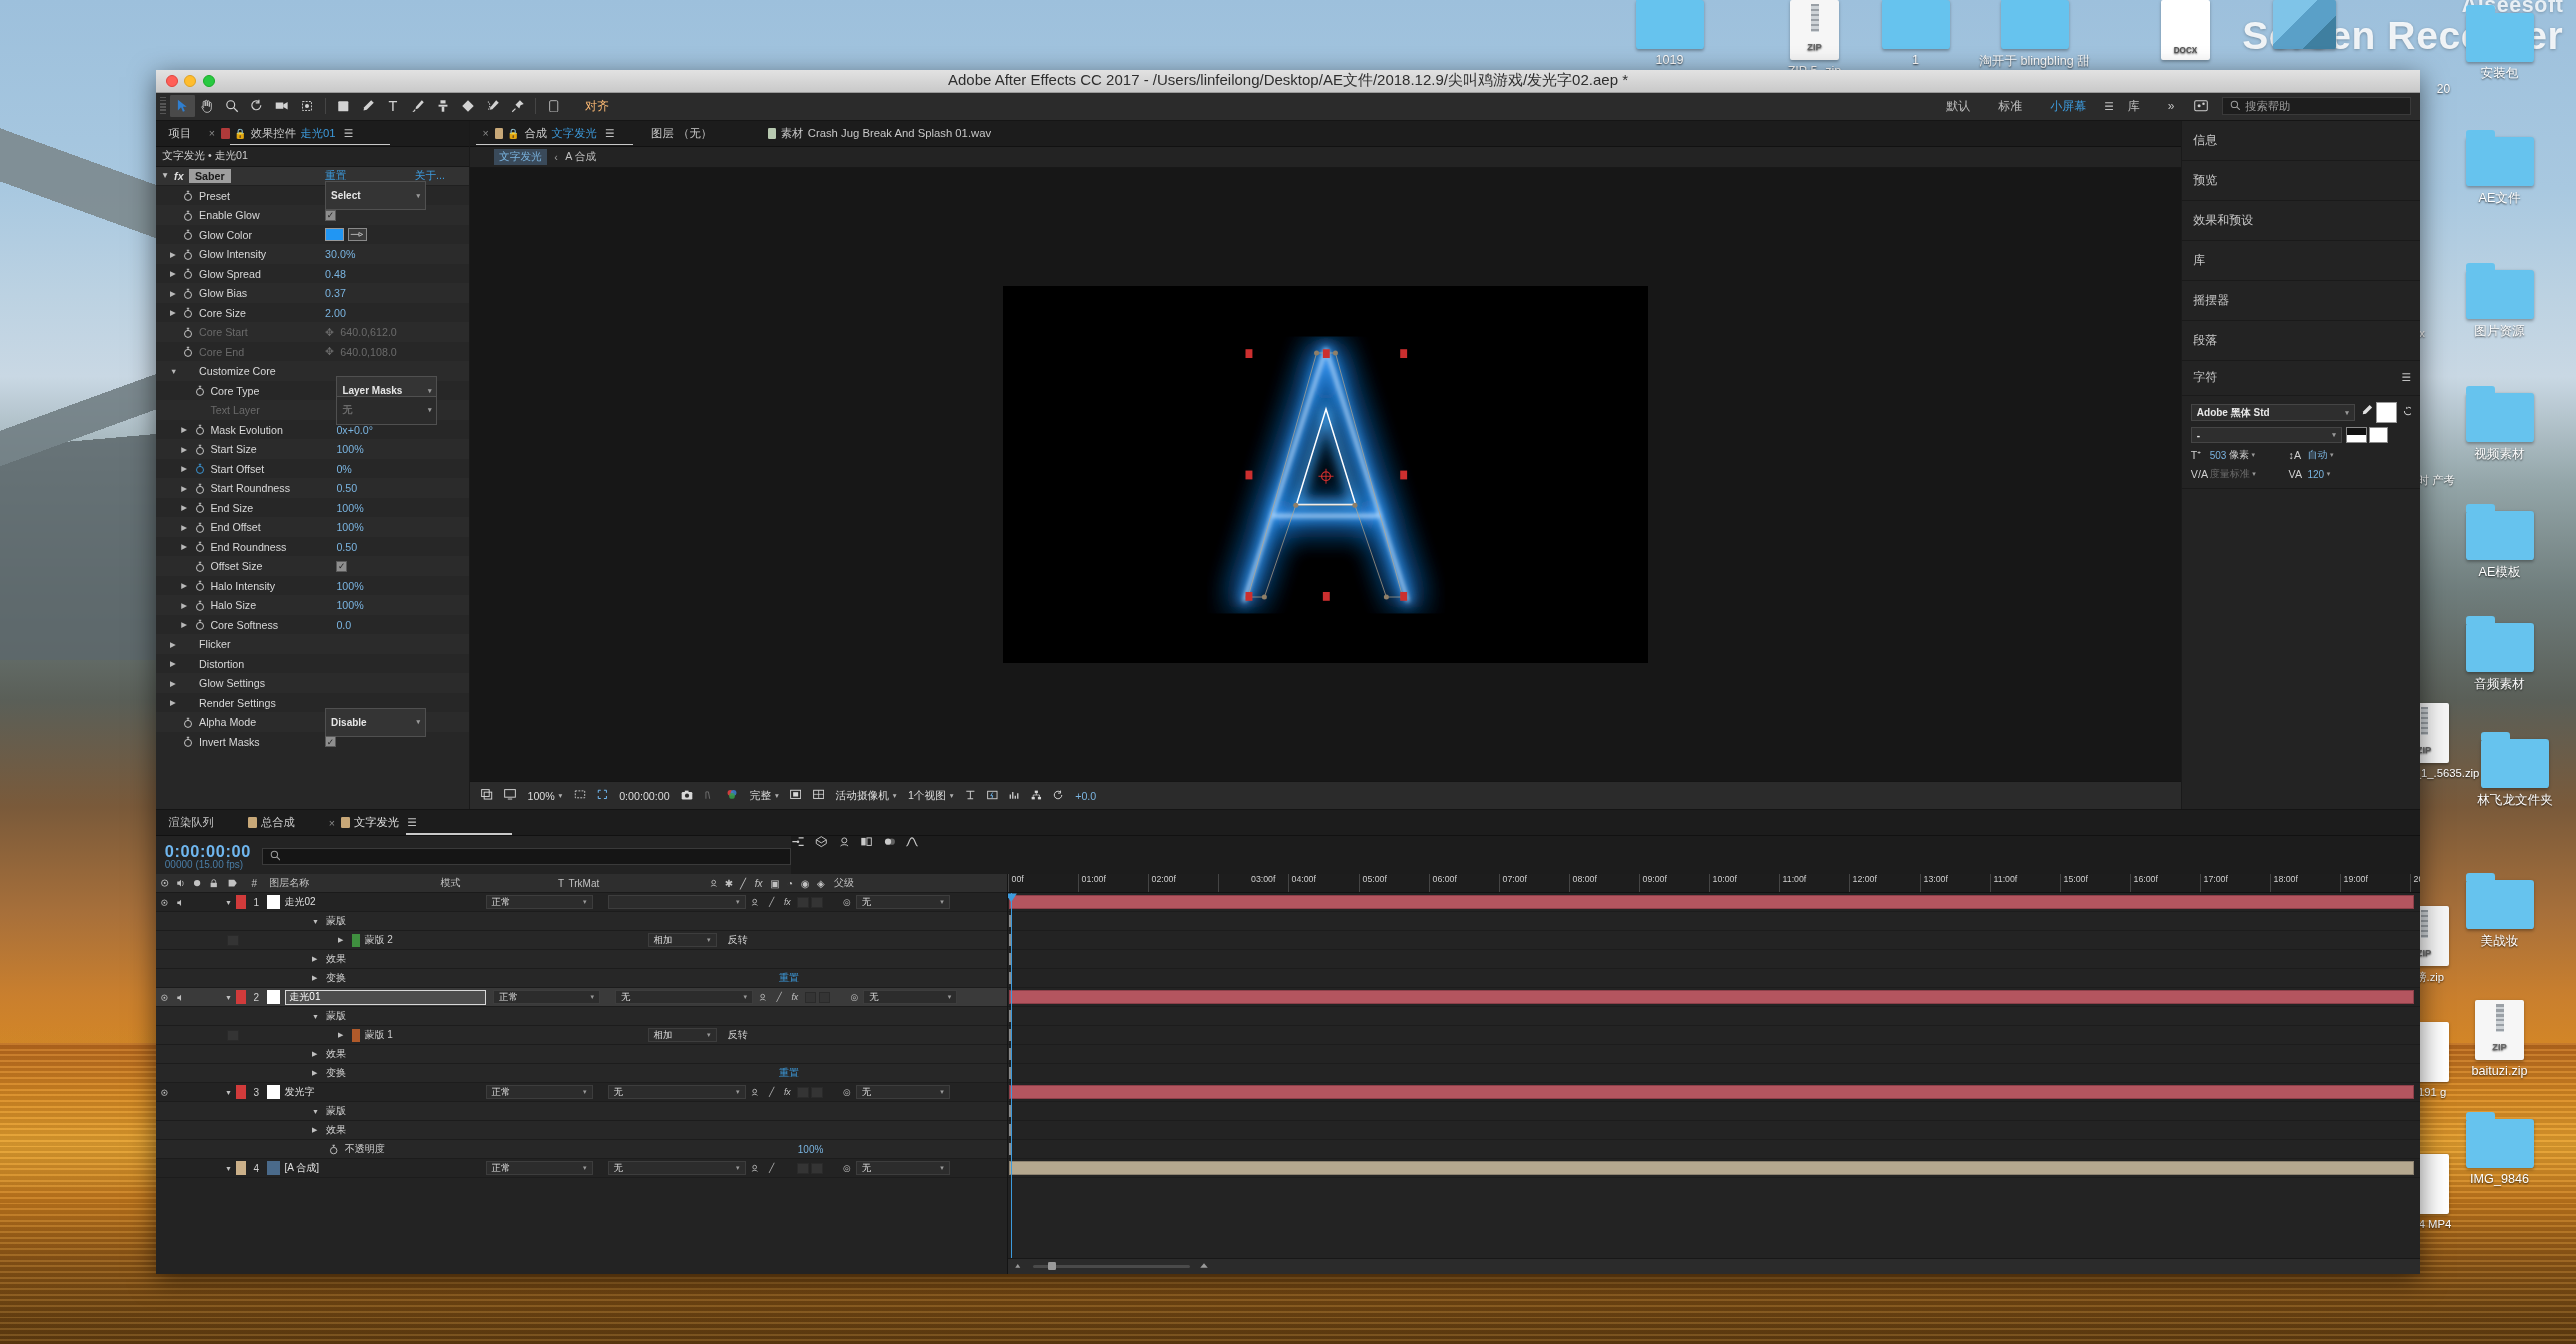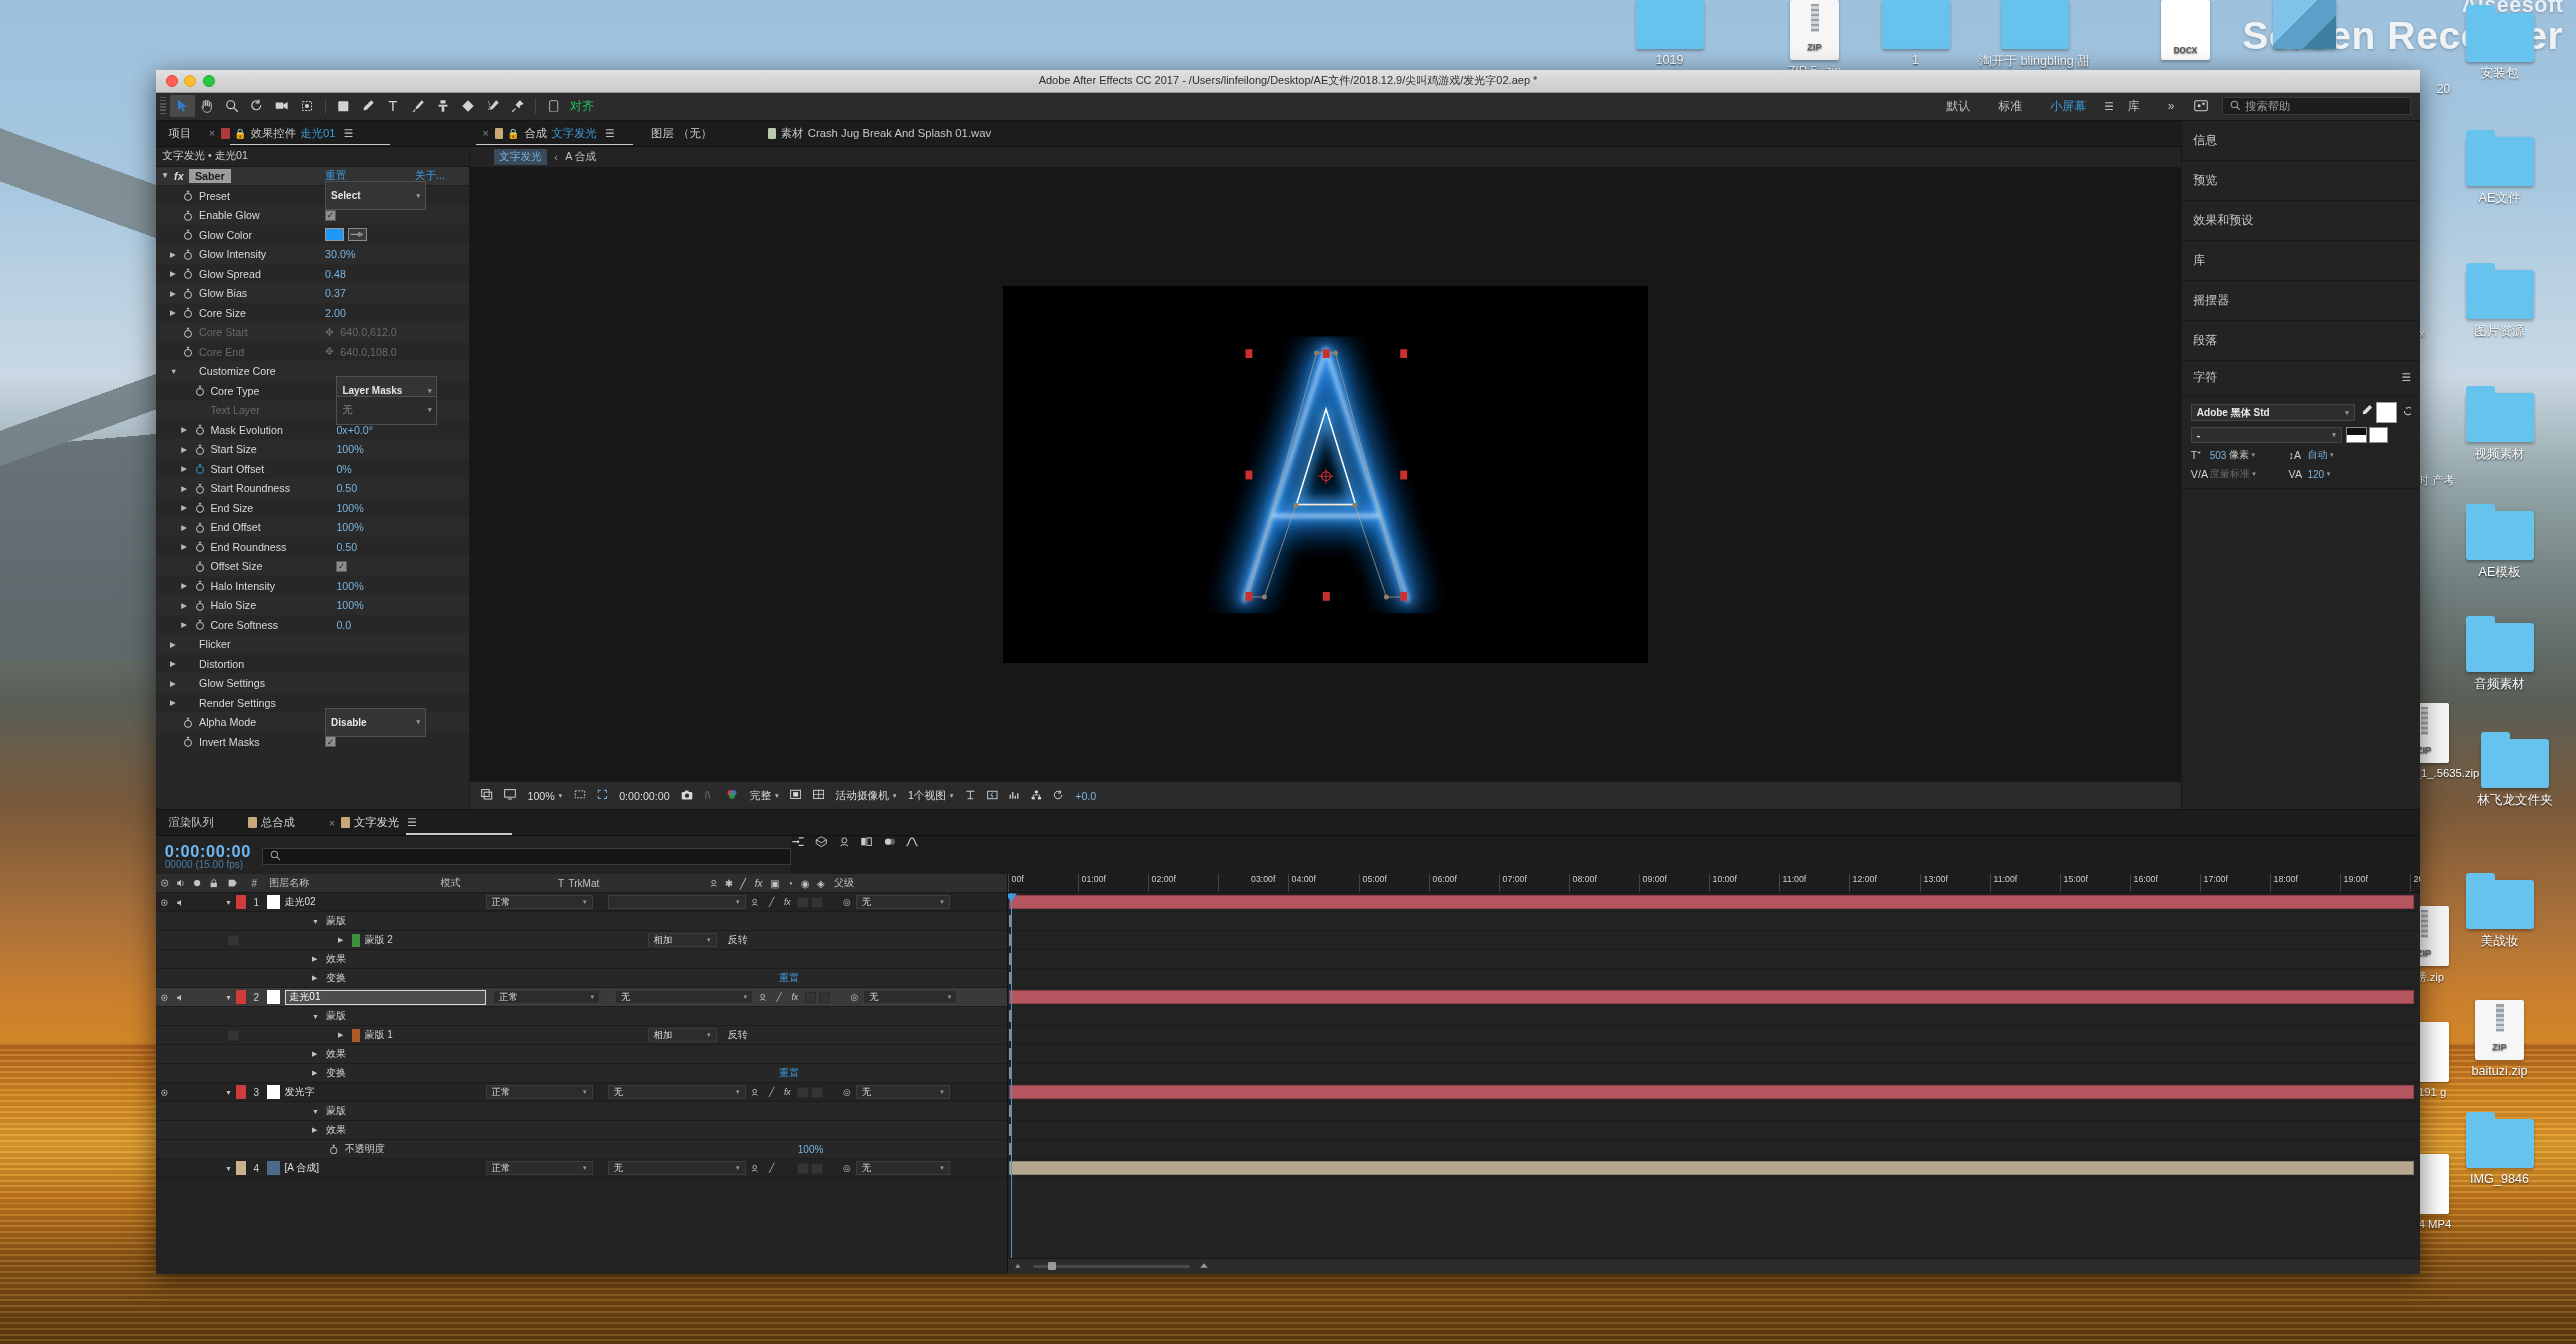--- a/index.html
+++ b/index.html
@@ -106,21 +106,21 @@
     background: linear-gradient(180deg,#e2e2e2,#c9c9c9);
     border-bottom: 0.6px solid #9a9a9a;
     display: flex; align-items: center; position: relative;
   }
   .wctl { width: 12px; height: 12px; border-radius: 50%; margin-left: 6.3px; }
   .wctl.close { background:#ff5f57; border:0.6px solid #e0443e; margin-left: 10px; }
   .wctl.min { background:#ffbd2e; border:0.6px solid #dea123; }
   .wctl.max { background:#28c940; border:0.6px solid #1aab29; }
   #wintitle {
     position:absolute; left:0; right:0; text-align:center;
-    font-size: 11px; color:#2e2e2e;
+    font-size: 15px; color:#2e2e2e;
   }
 
   
   #ae-toolbar {
     height: 28px; flex:0 0 28px; background:#2b2b2b;
     border-bottom:0.6px solid #151515;
     display:flex; align-items:center; padding: 0 3.8px;
   }
   .tool {
     width: 25px; height: 22.6px; display:flex; align-items:center; justify-content:center;
@@ -510,21 +510,21 @@
           <path d="M14 2l6 6-5 2-2 5-6-6z" fill="#d2d2d2"></path>
           <line x1="7" y1="15" x2="2" y2="20" stroke="#d2d2d2" stroke-width="1.8"></line>
         </svg>
     </div>
     <div class="tdiv"></div>
     <div class="tool">
       <svg width="10" height="12.6" viewBox="0 0 16 20">
           <rect x="1" y="1" width="13" height="18" rx="2" fill="none" stroke="#b0b0b0" stroke-width="1.6"></rect>
         </svg>
     </div>
-    <div style="color:#22c55e; font-size:12px; margin-left:4px;">对齐</div>
+    <div style="color:#fdba74; font-size:12px; margin-left:19px;">对齐</div>
 
     <div class="tb-right">
       <div class="ws-item">默认</div>
       <div class="ws-item">标准</div>
       <div class="ws-item active">小屏幕</div>
       <div class="hamb">☰</div>
       <div class="ws-item">库</div>
       <div class="ws-item">»</div>
       <div class="tool">
         <svg width="14" height="11.3" viewBox="0 0 22 18">

